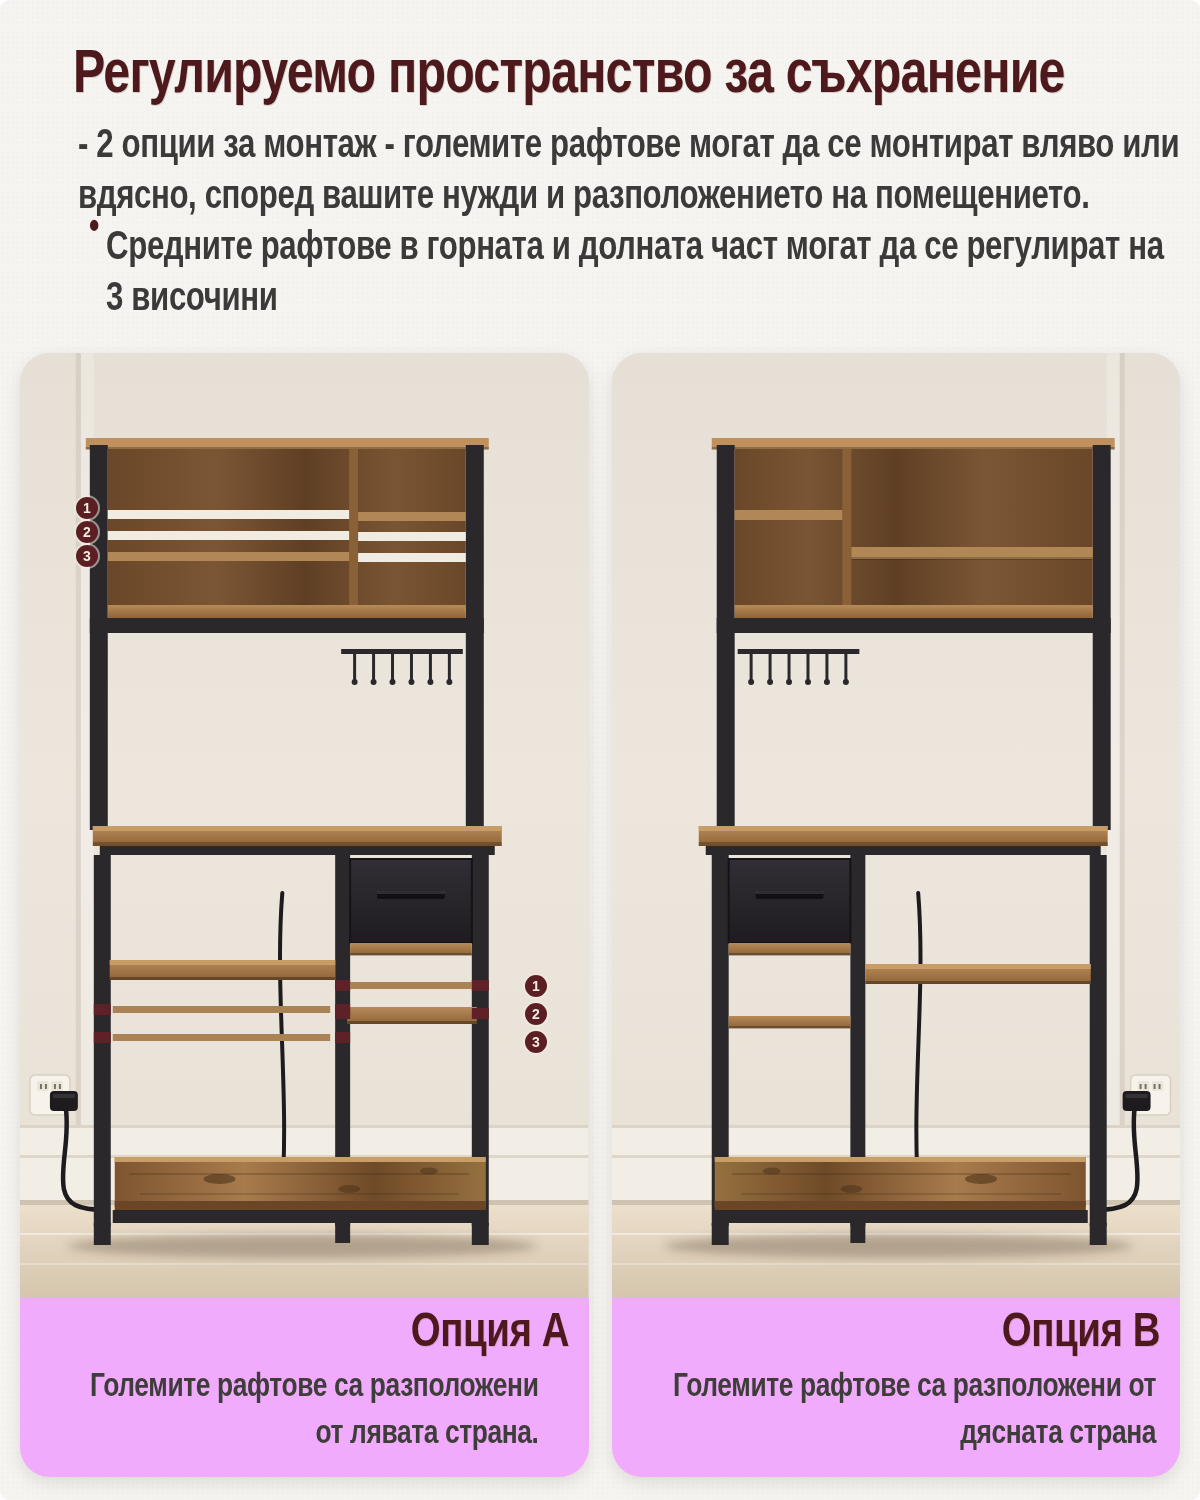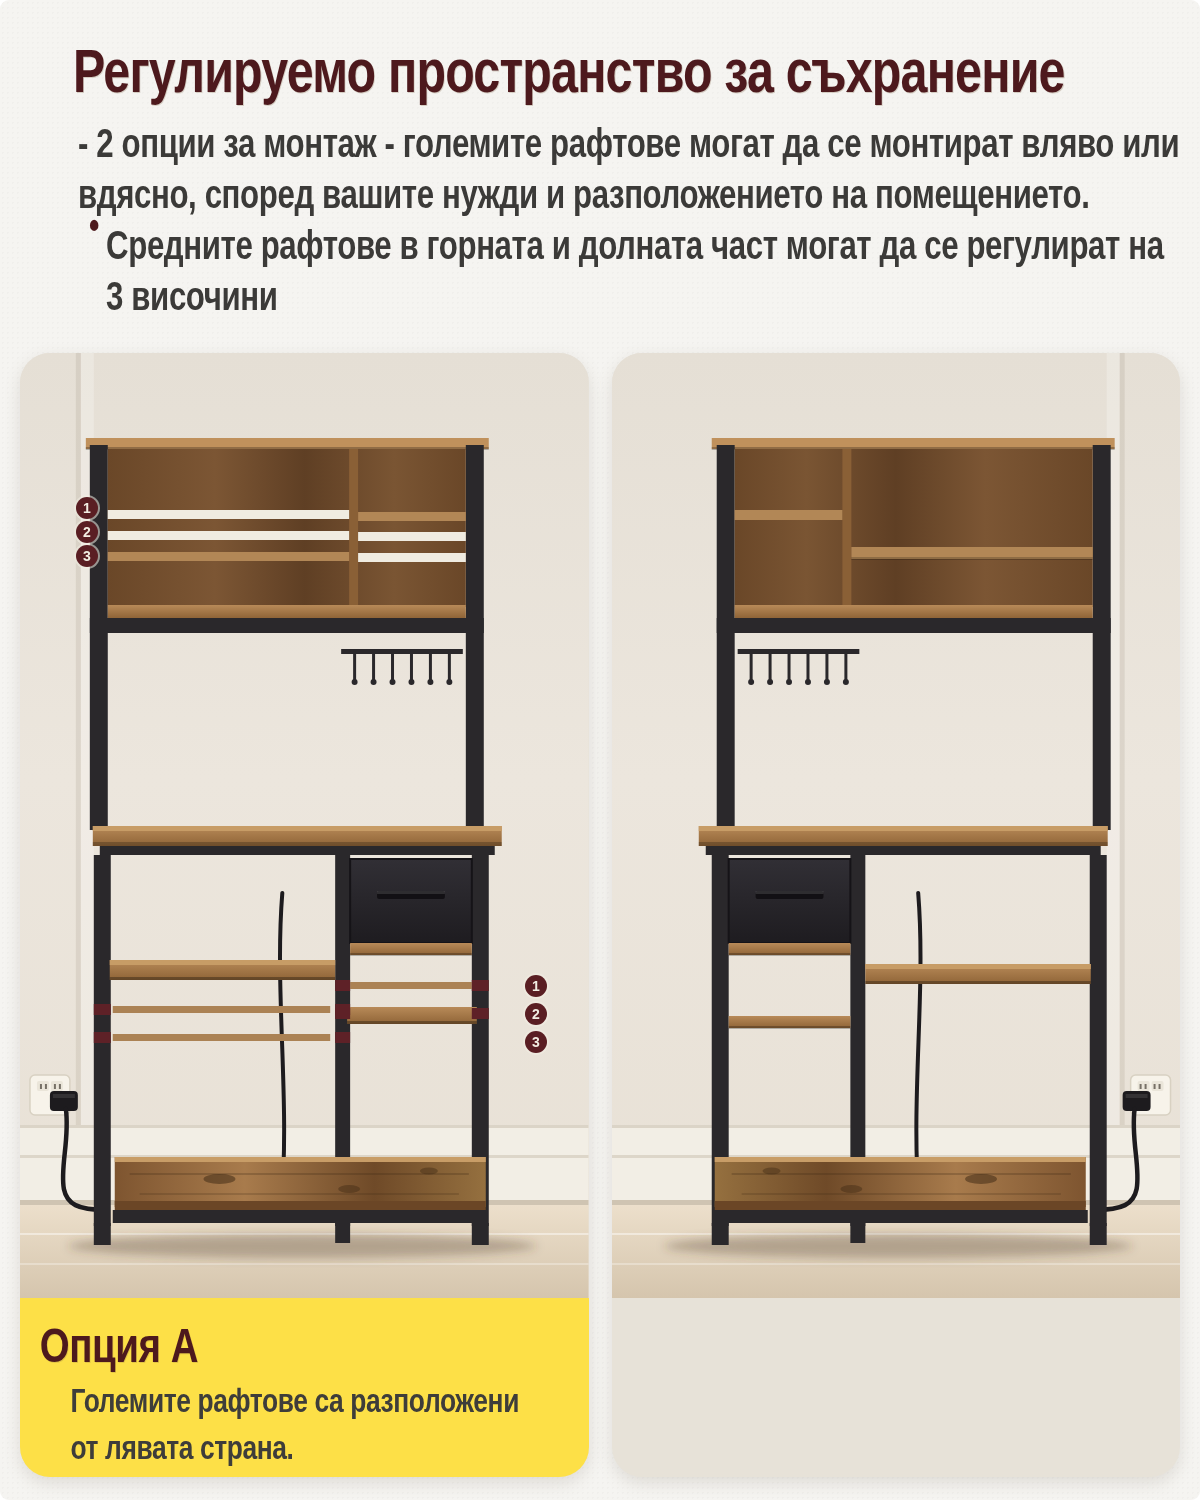--- a/index.html
+++ b/index.html
@@ -50,22 +50,22 @@
   .photo{position:relative;height:945px;flex:none;}
   .unit,.unit svg{position:absolute;inset:0;width:100%;height:100%;display:block;}
   .marker{
     position:absolute;width:22px;height:22px;border-radius:50%;
     background:#5a1e23;color:#f2ede2;
     font-size:14px;line-height:22px;text-align:center;
     box-shadow:0 0 0 2px rgba(243,238,228,0.55);
   }
   
   .caption{
-    height:179px;flex:none;background:#fde047;
-    text-align:left;padding-top:20px;box-sizing:border-box;
+    height:179px;flex:none;background:#f0abfc;
+    text-align:right;padding-top:4px;box-sizing:border-box;
   }
   .ctitle{
     display:inline-block;margin:0;
     font-size:48px;line-height:1.15;color:#4d191d;
     white-space:nowrap;letter-spacing:-0.5px;
     transform:scaleX(0.8);transform-origin:50% 0;
     text-shadow:1px 1px 0 rgba(120,90,60,0.2);
   }
   .cdesc{
     font-size:33px;line-height:47px;color:#3e3d3a;
@@ -349,16 +349,20 @@
                 <rect x="120" y="840" width="320" height="2" fill="rgba(60,40,20,0.2)"></rect>
                 <rect x="95" y="848" width="372" height="9" fill="#6b4626"></rect>
                 <rect x="93" y="857" width="376" height="13" fill="#2a282b"></rect>
                 <rect x="74" y="870" width="17" height="22" fill="#2a282b"></rect>
                 <rect x="316" y="870" width="15" height="20" fill="#2a282b"></rect>
                 <rect x="453" y="870" width="17" height="22" fill="#2a282b"></rect>
               </g>
             </svg>
           </div>
       </div>
+      <div class="caption">
+        <div class="ctitle">Опция B</div>
+        <div class="cdesc">Големите рафтове са разположени от дясната страна</div>
+      </div>
     </section>
 
   </div>
 </div>
 
 </body></html>

